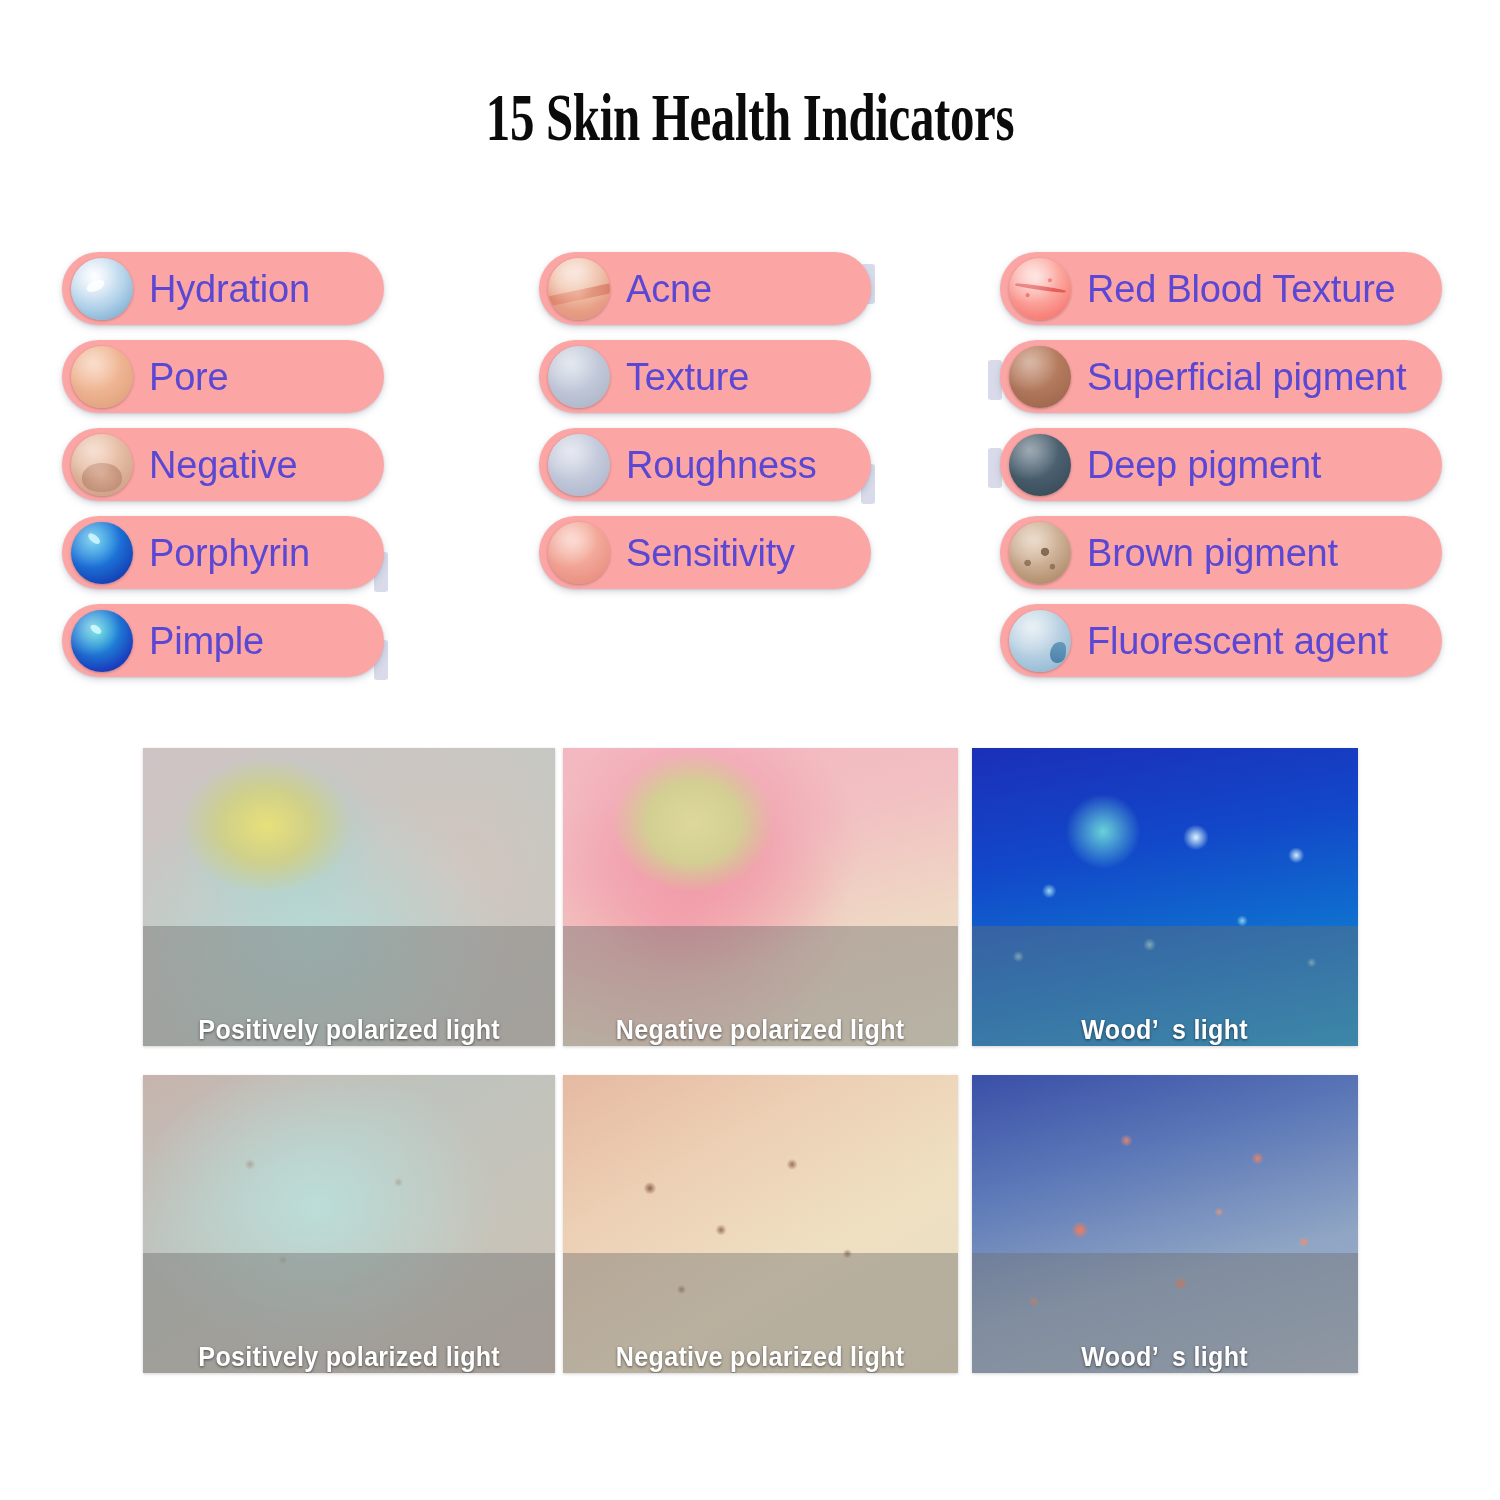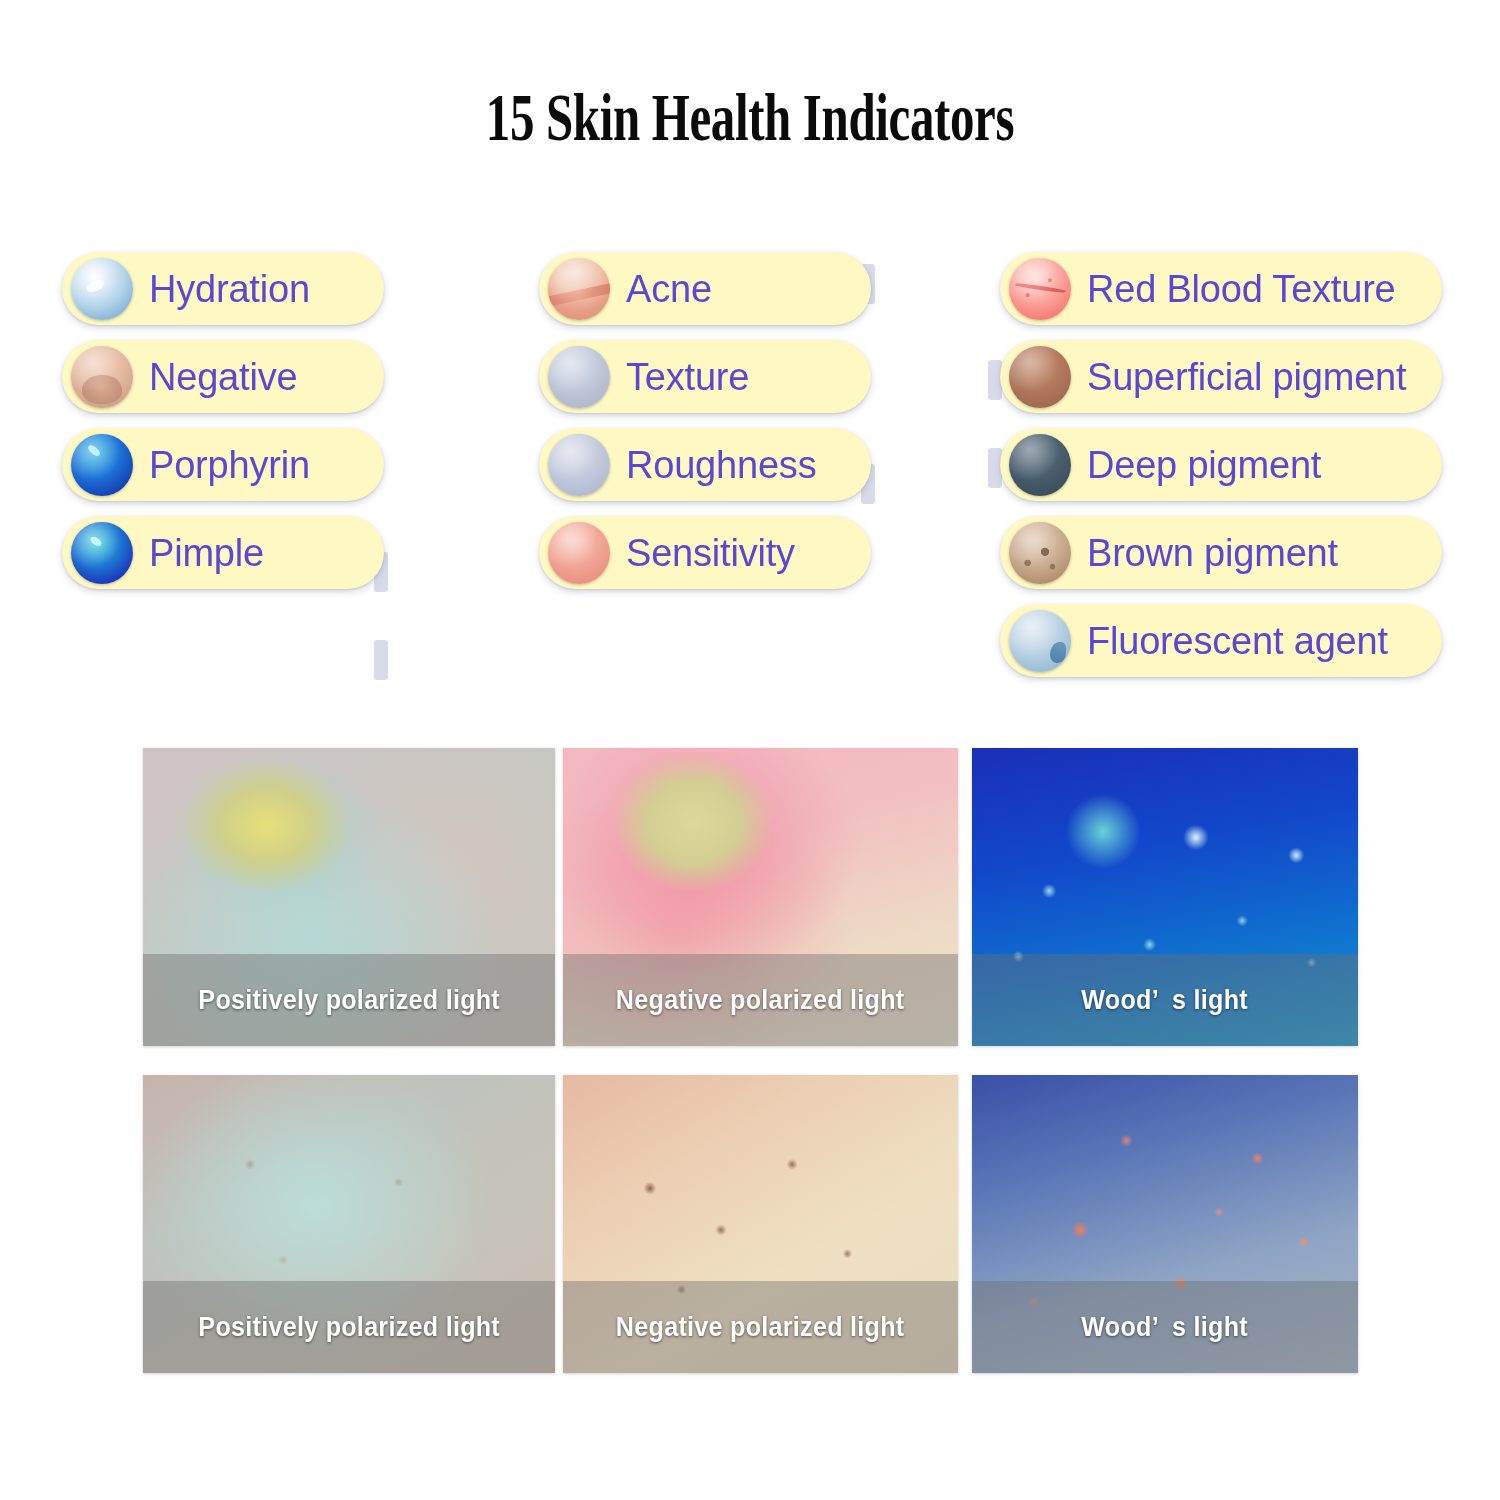--- a/index.html
+++ b/index.html
@@ -44,21 +44,21 @@
     opacity:.45;
     border-radius:3px;
     z-index:0;
   }
 
   .pill{
     position:relative;
     z-index:2;
     height:73px;
     margin-bottom:15px;
-    background:#fef9c3;
+    background:#fca5a5;
     border-radius:38px;
     box-shadow:0 3px 7px rgba(120,125,150,.30),
                0 1px 2px rgba(120,125,150,.22);
     display:flex;
     align-items:center;
     padding-left:9px;
     box-sizing:border-box;
   }
   .pill-icon{
     width:62px;height:62px;
@@ -153,24 +153,24 @@
   }
   .photo{
     position:absolute;
     overflow:hidden;
     box-shadow:0 1px 3px rgba(0,0,0,.18);
   }
   .photo .surface{position:absolute;inset:0;}
   .caption-band{
     position:absolute;
     left:0;right:0;bottom:0;
-    height:92px;
+    height:120px;
     background:rgba(110,110,110,.42);
     display:flex;
-    align-items:center;
+    align-items:flex-end;
     justify-content:center;
     margin-top:46px;
   }
   .caption-text{
     color:#ffffff;
     font-size:27px;
     font-weight:bold;
     letter-spacing:.3px;
     text-shadow:0 1px 3px rgba(0,0,0,.55);
     transform:scaleX(.93);
@@ -231,20 +231,24 @@
 
   <div class="col col-1">
     <div class="ghost" style="left:312px; top:300px;"></div>
     <div class="ghost" style="left:312px; top:388px;"></div>
 
     <div class="pill">
       <span class="pill-icon ic-hydration"></span>
       <span class="pill-label">Hydration</span>
     </div>
     <div class="pill">
+      <span class="pill-icon ic-pore"></span>
+      <span class="pill-label">Pore</span>
+    </div>
+    <div class="pill">
       <span class="pill-icon ic-blackhead"></span>
       <span class="pill-label">Negative</span>
     </div>
     <div class="pill">
       <span class="pill-icon ic-porphyrin"></span>
       <span class="pill-label">Porphyrin</span>
     </div>
     <div class="pill">
       <span class="pill-icon ic-pimple"></span>
       <span class="pill-label">Pimple</span>

